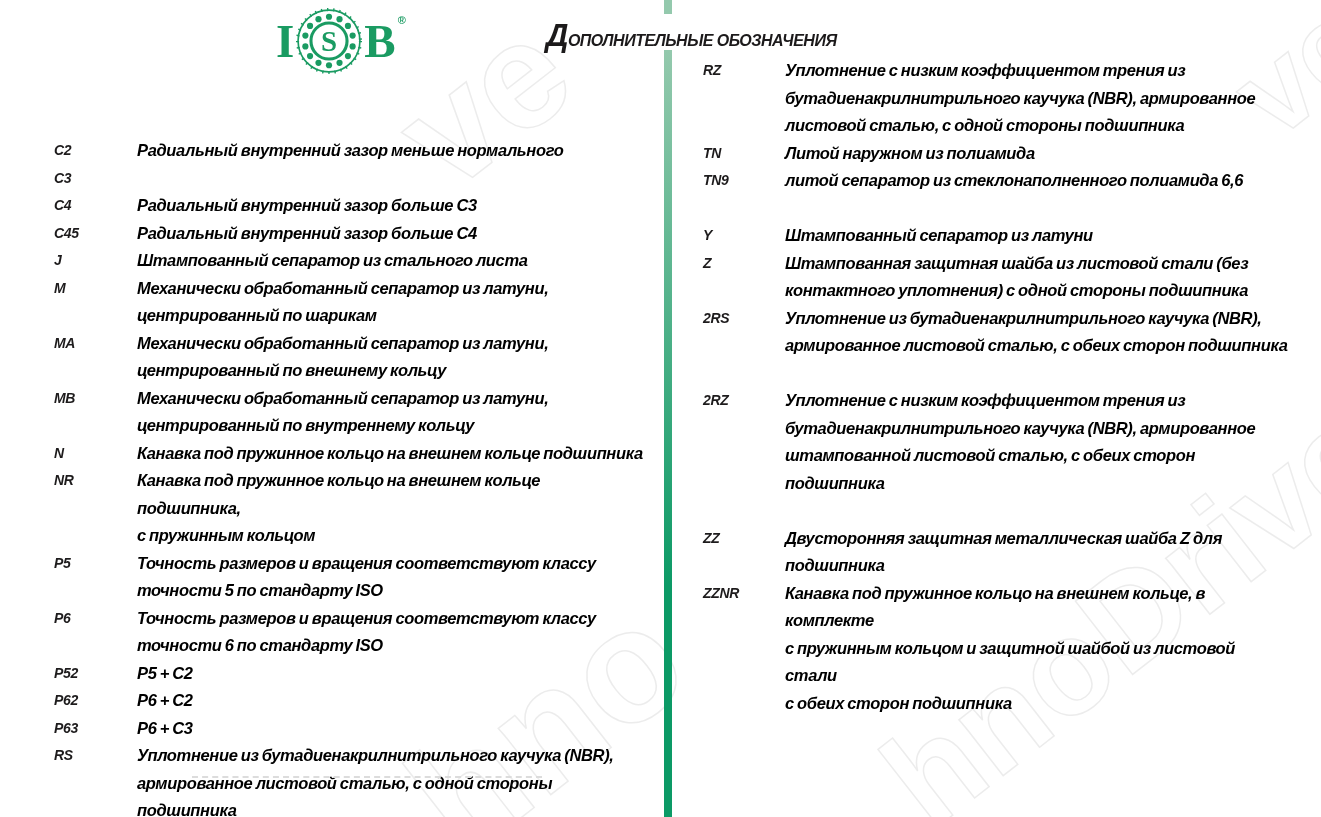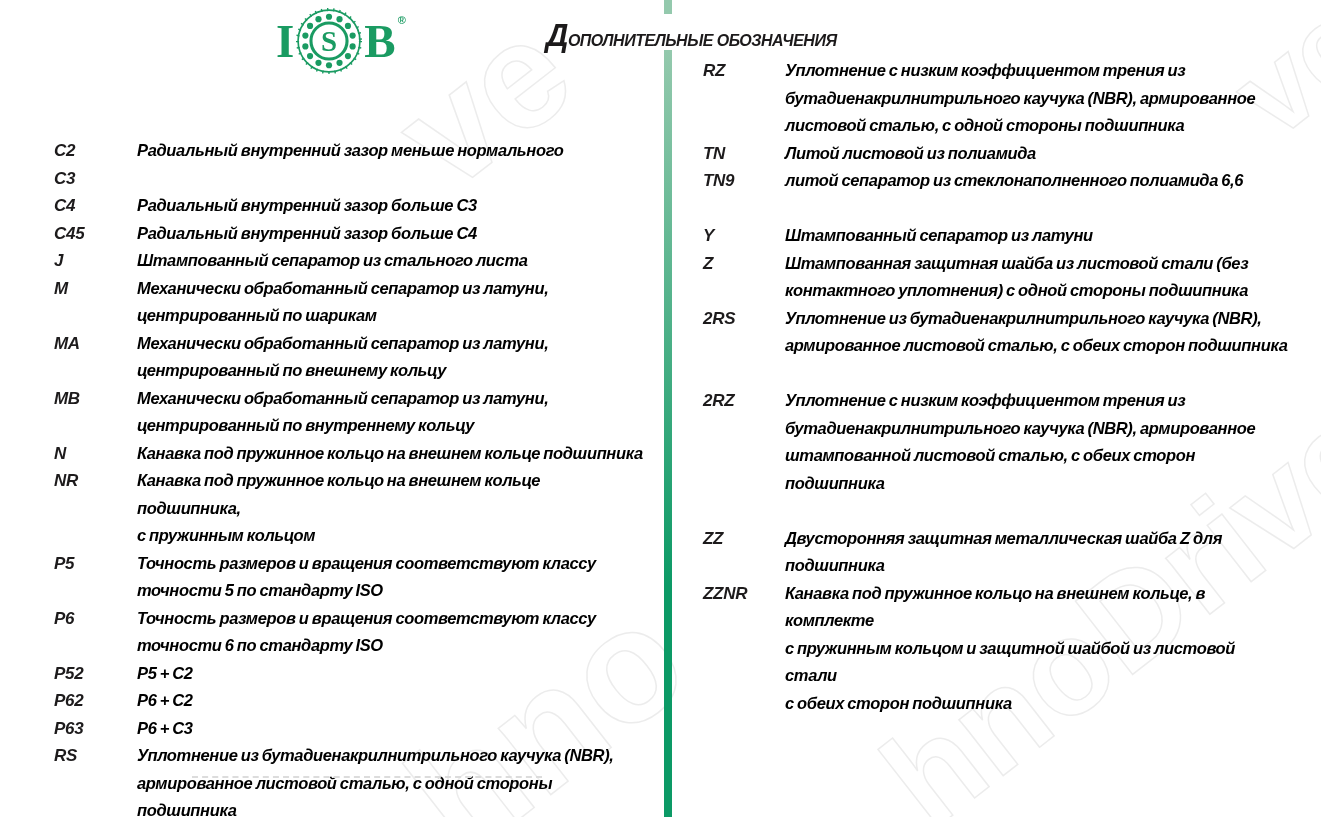--- a/index.html
+++ b/index.html
@@ -43,21 +43,21 @@
     position:absolute;left:664px;top:50px;width:8px;height:767px;
     background:linear-gradient(180deg,var(--divider-top,#94c9ad) 0%,var(--divider-bottom,#0c9a66) 70%);
   }
   
   .col{position:absolute;font-size:16.5px;line-height:27.5px;}
   .col-left{left:54px;top:117px;width:590px;margin-top:20px;}
   .col-right{left:703px;top:57px;width:585px;}
   .row{display:flex;align-items:flex-start;}
   .row.gap{margin-top:27.5px;}
   .code{
-    flex:0 0 83px;font-weight:700;font-style:italic;font-size:17px;color:#1d1b1c;
+    flex:0 0 83px;font-weight:700;font-style:italic;font-size:14px;color:#1d1b1c;
     letter-spacing:-0.3px;
   }
   .col-right .code{flex-basis:82px;}
   .desc{
     flex:1 1 auto;font-style:italic;white-space:pre-line;color:#000000;
     letter-spacing:-0.35px;word-spacing:-1px;font-weight:bold;
   }
   
   .cutline{
     position:absolute;left:192px;top:776px;width:350px;height:0;
@@ -181,21 +181,21 @@
     </div>
   <div class="col col-right">
       <div class="row">
         <div class="code">RZ</div>
         <div class="desc">Уплотнение с низким коэффициентом трения из
 бутадиенакрилнитрильного каучука (NBR), армированное
 листовой сталью, с одной стороны подшипника</div>
       </div>
       <div class="row">
         <div class="code">TN</div>
-        <div class="desc">Литой листовой из полиамида</div>
+        <div class="desc">Литой наружном из полиамида</div>
       </div>
       <div class="row">
         <div class="code">TN9</div>
         <div class="desc">литой сепаратор из стеклонаполненного полиамида 6,6</div>
       </div>
       <div class="row gap">
         <div class="code">Y</div>
         <div class="desc">Штампованный сепаратор из латуни</div>
       </div>
       <div class="row">

